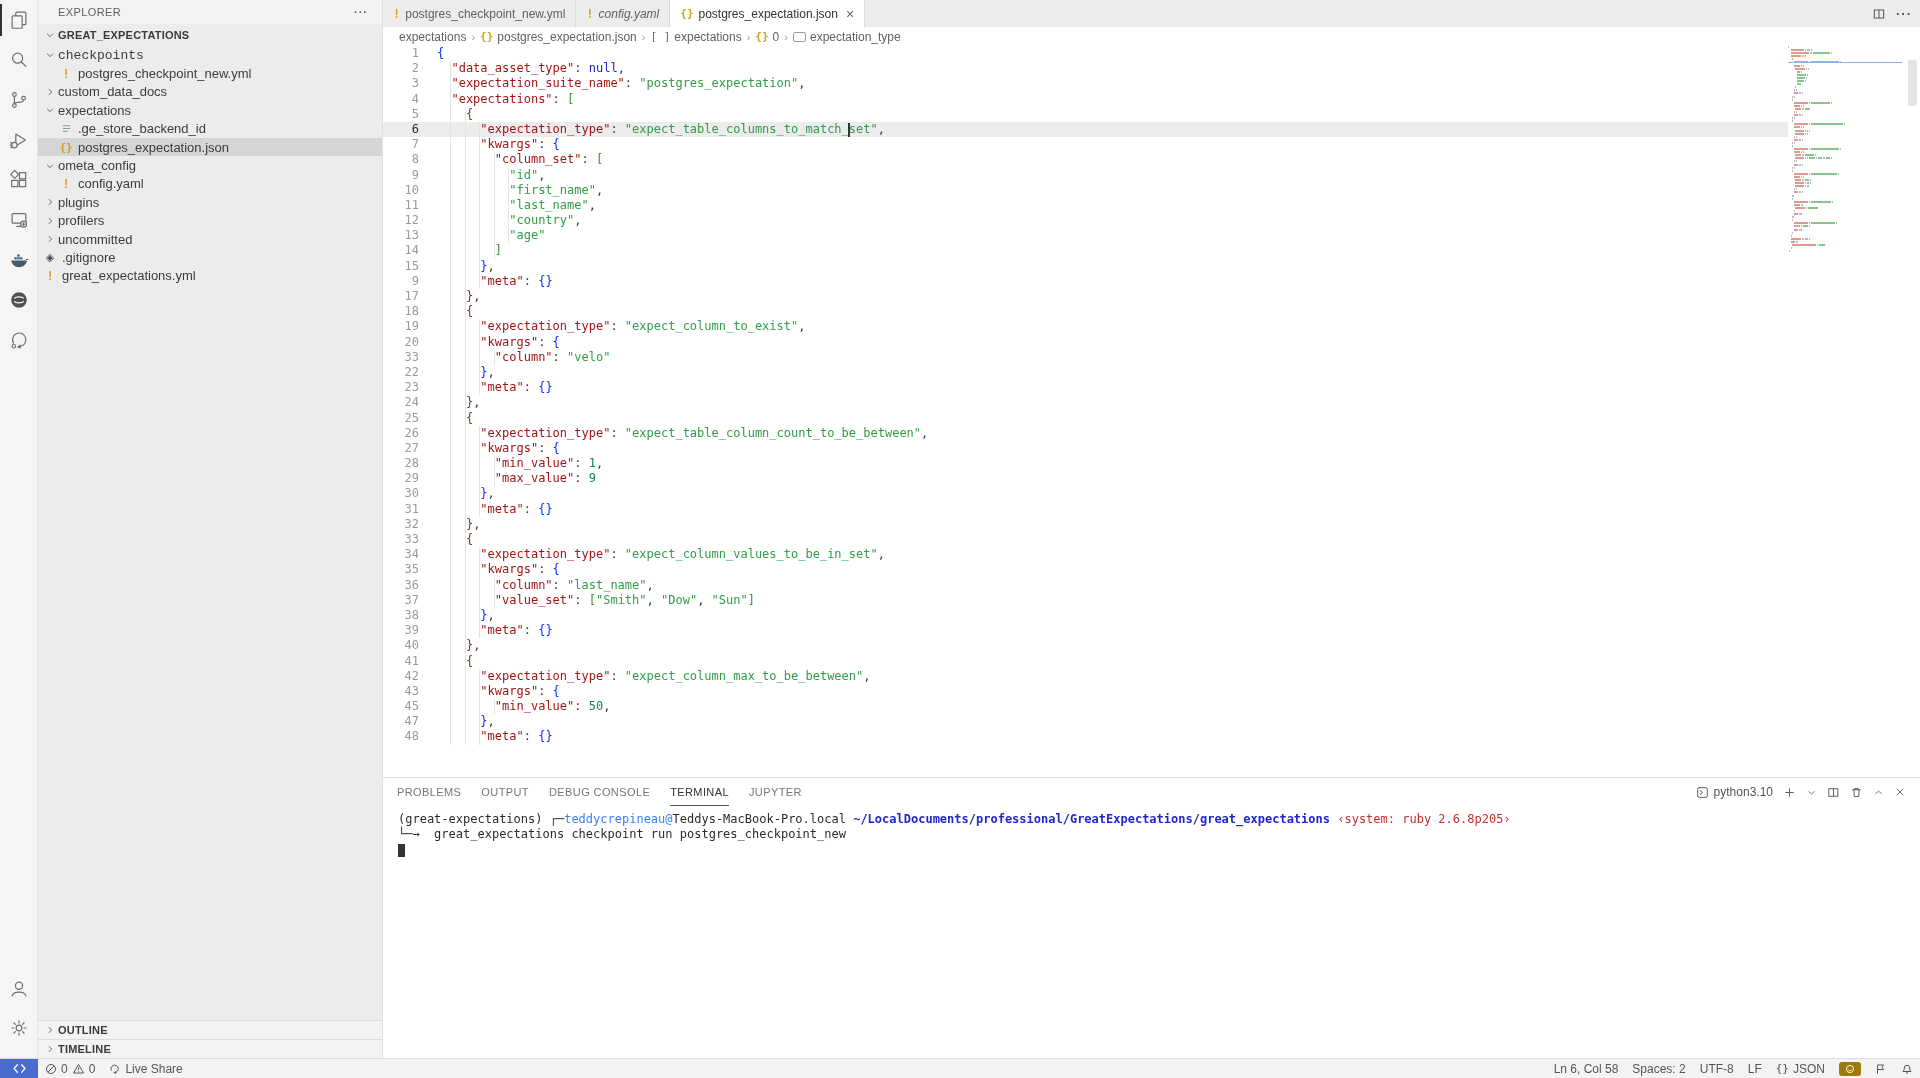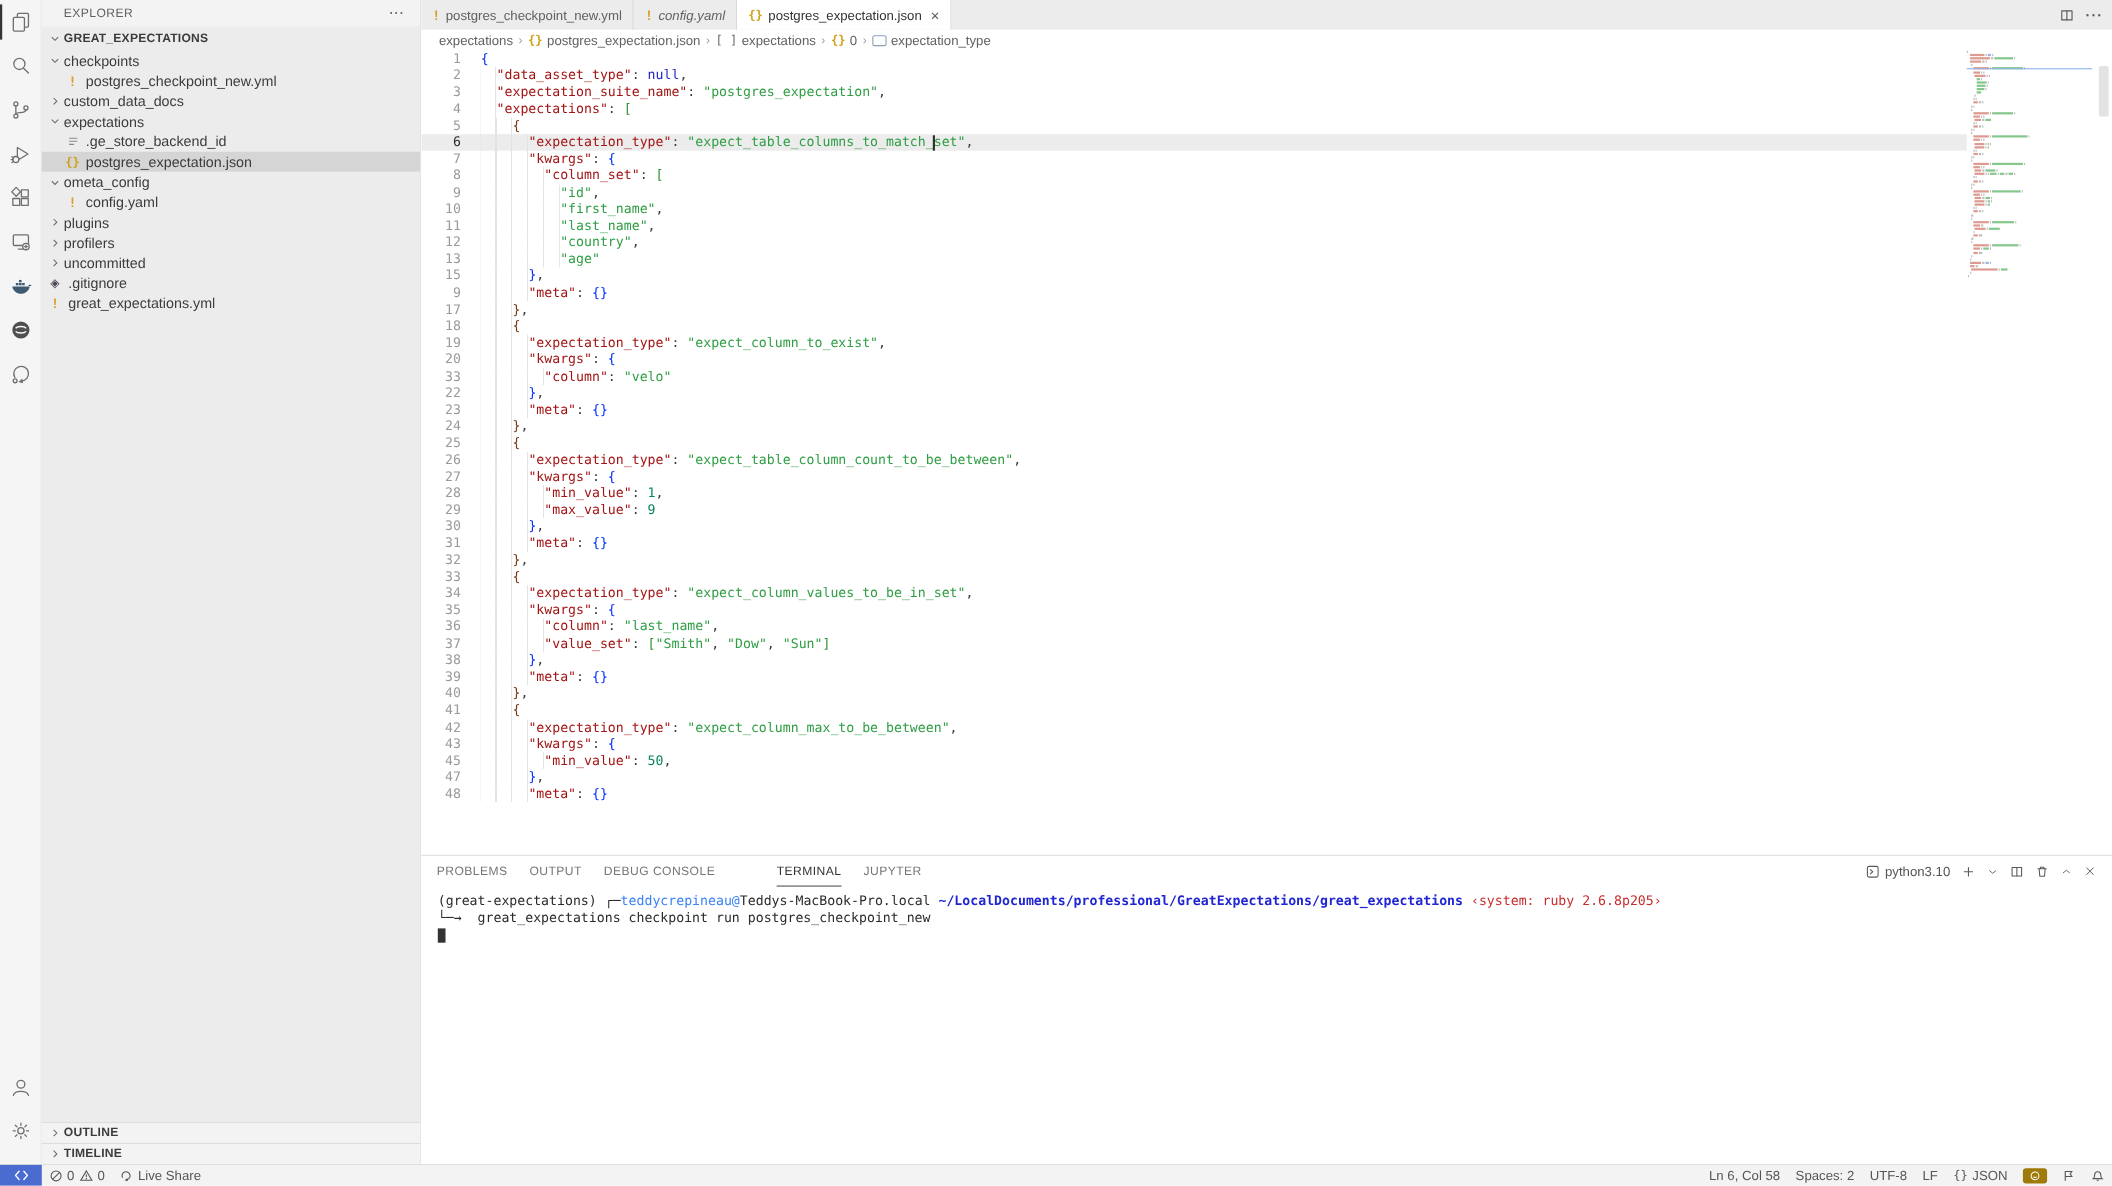--- a/index.html
+++ b/index.html
@@ -65,21 +65,21 @@
   .mm-row{height:2px;margin-bottom:1.1px;display:flex;}
   .mm-seg{height:2px;margin-right:1px;flex-shrink:0;}
   .mm-k{background:#dd9a90;} .mm-s{background:#85c68c;} .mm-n{background:#85c68c;}
   .mm-p{background:#bdbdbd;} .mm-c{background:#9fb4e4;} .mm-b{background:#b5b5b5;}
   #mm-cursorline{position:absolute;left:0;width:114px;top:15.5px;height:1.6px;background:#8cb4e8;}
   #vscroll{position:absolute;right:3px;top:14px;width:9px;height:46px;background:#e3e3e3;border-radius:2px;}
   
   #panel{flex:1;border-top:1px solid #ddd;background:#fff;position:relative;}
   #panel-header{height:28px;display:flex;align-items:center;padding-left:14px;position:relative;}
   .ptab{font-size:11px;letter-spacing:.4px;color:#767676;margin-right:20px;height:28px;display:flex;align-items:center;cursor:pointer;box-sizing:border-box;}
-  .ptab.active{color:#333;border-bottom:1px solid #555;margin-left:36px;}
+  .ptab.active{color:#333;border-bottom:1px solid #555;}
   .panel-actions{position:absolute;right:14px;top:0;height:28px;display:flex;align-items:center;gap:10px;color:#555;font-size:12px;}
   .pa-shell{display:flex;align-items:center;gap:5px;cursor:pointer;}
   .pa-ic{display:flex;align-items:center;cursor:pointer;}
   #term{padding:6px 0 0 15px;font-family:"DejaVu Sans Mono",monospace;font-size:12px;line-height:15px;white-space:pre;}
   .tg{color:#3b82f6;} .tb{color:#2026d2;font-weight:bold;} .tr-red{color:#c72e2e;} .td{color:#2b2b2b;}
   #cursor-block{width:7px;height:13px;background:#333;margin-top:2px;}
   
   #statusbar{height:20px;background:#f3f3f3;border-top:1px solid #dcdcdc;display:flex;align-items:center;justify-content:space-between;font-size:12px;color:#565656;box-sizing:border-box;}
   #sb-left,#sb-right{display:flex;align-items:center;height:100%;}
   .sb-item{display:flex;align-items:center;gap:4px;padding:0 7px;height:100%;cursor:pointer;white-space:nowrap;}
@@ -188,21 +188,21 @@
       <div id="treeblock">
         <div class="sb-root">
           <span class="tr-chev">
               <svg xmlns="http://www.w3.org/2000/svg" width="10" height="10" viewBox="0 0 24 24" fill="none" stroke="#646464" stroke-width="2.2">
                 <path d="M5 9l7 7 7-7"></path>
               </svg>
             </span>
           <span>GREAT_EXPECTATIONS</span>
         </div>
         <div id="tree">
-            <div class="tree-row" style="padding-left: 4px;">
+            <div class="tree-row" style="padding-left: 4px; font-family: Liberation Mono, monospace;">
               <span class="tr-chev">
                 <svg xmlns="http://www.w3.org/2000/svg" width="10" height="10" viewBox="0 0 24 24" fill="none" stroke="#646464" stroke-width="2.2">
                   <path d="M5 9l7 7 7-7"></path>
                 </svg>
               </span>
               <span>checkpoints</span>
             </div>
             <div class="tree-row" style="padding-left: 20px;">
               <span class="tr-icon icon-warning">!</span>
               <span>postgres_checkpoint_new.yml</span>
@@ -364,20 +364,21 @@
             <div class="cl"><span class="cl-num">4</span><span><span class="ind" style="width: 2ch;"></span><span class="tok-k">"expectations"</span><span class="tok-p">: </span><span class="tok-b2">[</span></span></div>
             <div class="cl"><span class="cl-num">5</span><span><span class="ind" style="width: 4ch;"></span><span class="tok-b3">{</span></span></div>
             <div class="cl cur"><span class="cl-num">6</span><span><span class="ind" style="width: 6ch;"></span><span class="tok-k">"expectation_type"</span><span class="tok-p">: </span><span class="tok-s">"expect_table_columns_to_match_set"</span><span class="tok-p">,</span></span></div>
             <div class="cl"><span class="cl-num">7</span><span><span class="ind" style="width: 6ch;"></span><span class="tok-k">"kwargs"</span><span class="tok-p">: </span><span class="tok-b1">{</span></span></div>
             <div class="cl"><span class="cl-num">8</span><span><span class="ind" style="width: 8ch;"></span><span class="tok-k">"column_set"</span><span class="tok-p">: </span><span class="tok-b2">[</span></span></div>
             <div class="cl"><span class="cl-num">9</span><span><span class="ind" style="width: 10ch;"></span><span class="tok-s">"id"</span><span class="tok-p">,</span></span></div>
             <div class="cl"><span class="cl-num">10</span><span><span class="ind" style="width: 10ch;"></span><span class="tok-s">"first_name"</span><span class="tok-p">,</span></span></div>
             <div class="cl"><span class="cl-num">11</span><span><span class="ind" style="width: 10ch;"></span><span class="tok-s">"last_name"</span><span class="tok-p">,</span></span></div>
             <div class="cl"><span class="cl-num">12</span><span><span class="ind" style="width: 10ch;"></span><span class="tok-s">"country"</span><span class="tok-p">,</span></span></div>
             <div class="cl"><span class="cl-num">13</span><span><span class="ind" style="width: 10ch;"></span><span class="tok-s">"age"</span></span></div>
+            <div class="cl"><span class="cl-num">14</span><span><span class="ind" style="width: 8ch;"></span><span class="tok-b2">]</span></span></div>
             <div class="cl"><span class="cl-num">15</span><span><span class="ind" style="width: 6ch;"></span><span class="tok-b1">}</span><span class="tok-p">,</span></span></div>
             <div class="cl"><span class="cl-num">9</span><span><span class="ind" style="width: 6ch;"></span><span class="tok-k">"meta"</span><span class="tok-p">: </span><span class="tok-b1">{}</span></span></div>
             <div class="cl"><span class="cl-num">17</span><span><span class="ind" style="width: 4ch;"></span><span class="tok-b3">}</span><span class="tok-p">,</span></span></div>
             <div class="cl"><span class="cl-num">18</span><span><span class="ind" style="width: 4ch;"></span><span class="tok-b3">{</span></span></div>
             <div class="cl"><span class="cl-num">19</span><span><span class="ind" style="width: 6ch;"></span><span class="tok-k">"expectation_type"</span><span class="tok-p">: </span><span class="tok-s">"expect_column_to_exist"</span><span class="tok-p">,</span></span></div>
             <div class="cl"><span class="cl-num">20</span><span><span class="ind" style="width: 6ch;"></span><span class="tok-k">"kwargs"</span><span class="tok-p">: </span><span class="tok-b1">{</span></span></div>
             <div class="cl"><span class="cl-num">33</span><span><span class="ind" style="width: 8ch;"></span><span class="tok-k">"column"</span><span class="tok-p">: </span><span class="tok-s">"velo"</span></span></div>
             <div class="cl"><span class="cl-num">22</span><span><span class="ind" style="width: 6ch;"></span><span class="tok-b1">}</span><span class="tok-p">,</span></span></div>
             <div class="cl"><span class="cl-num">23</span><span><span class="ind" style="width: 6ch;"></span><span class="tok-k">"meta"</span><span class="tok-p">: </span><span class="tok-b1">{}</span></span></div>
             <div class="cl"><span class="cl-num">24</span><span><span class="ind" style="width: 4ch;"></span><span class="tok-b3">}</span><span class="tok-p">,</span></span></div>

